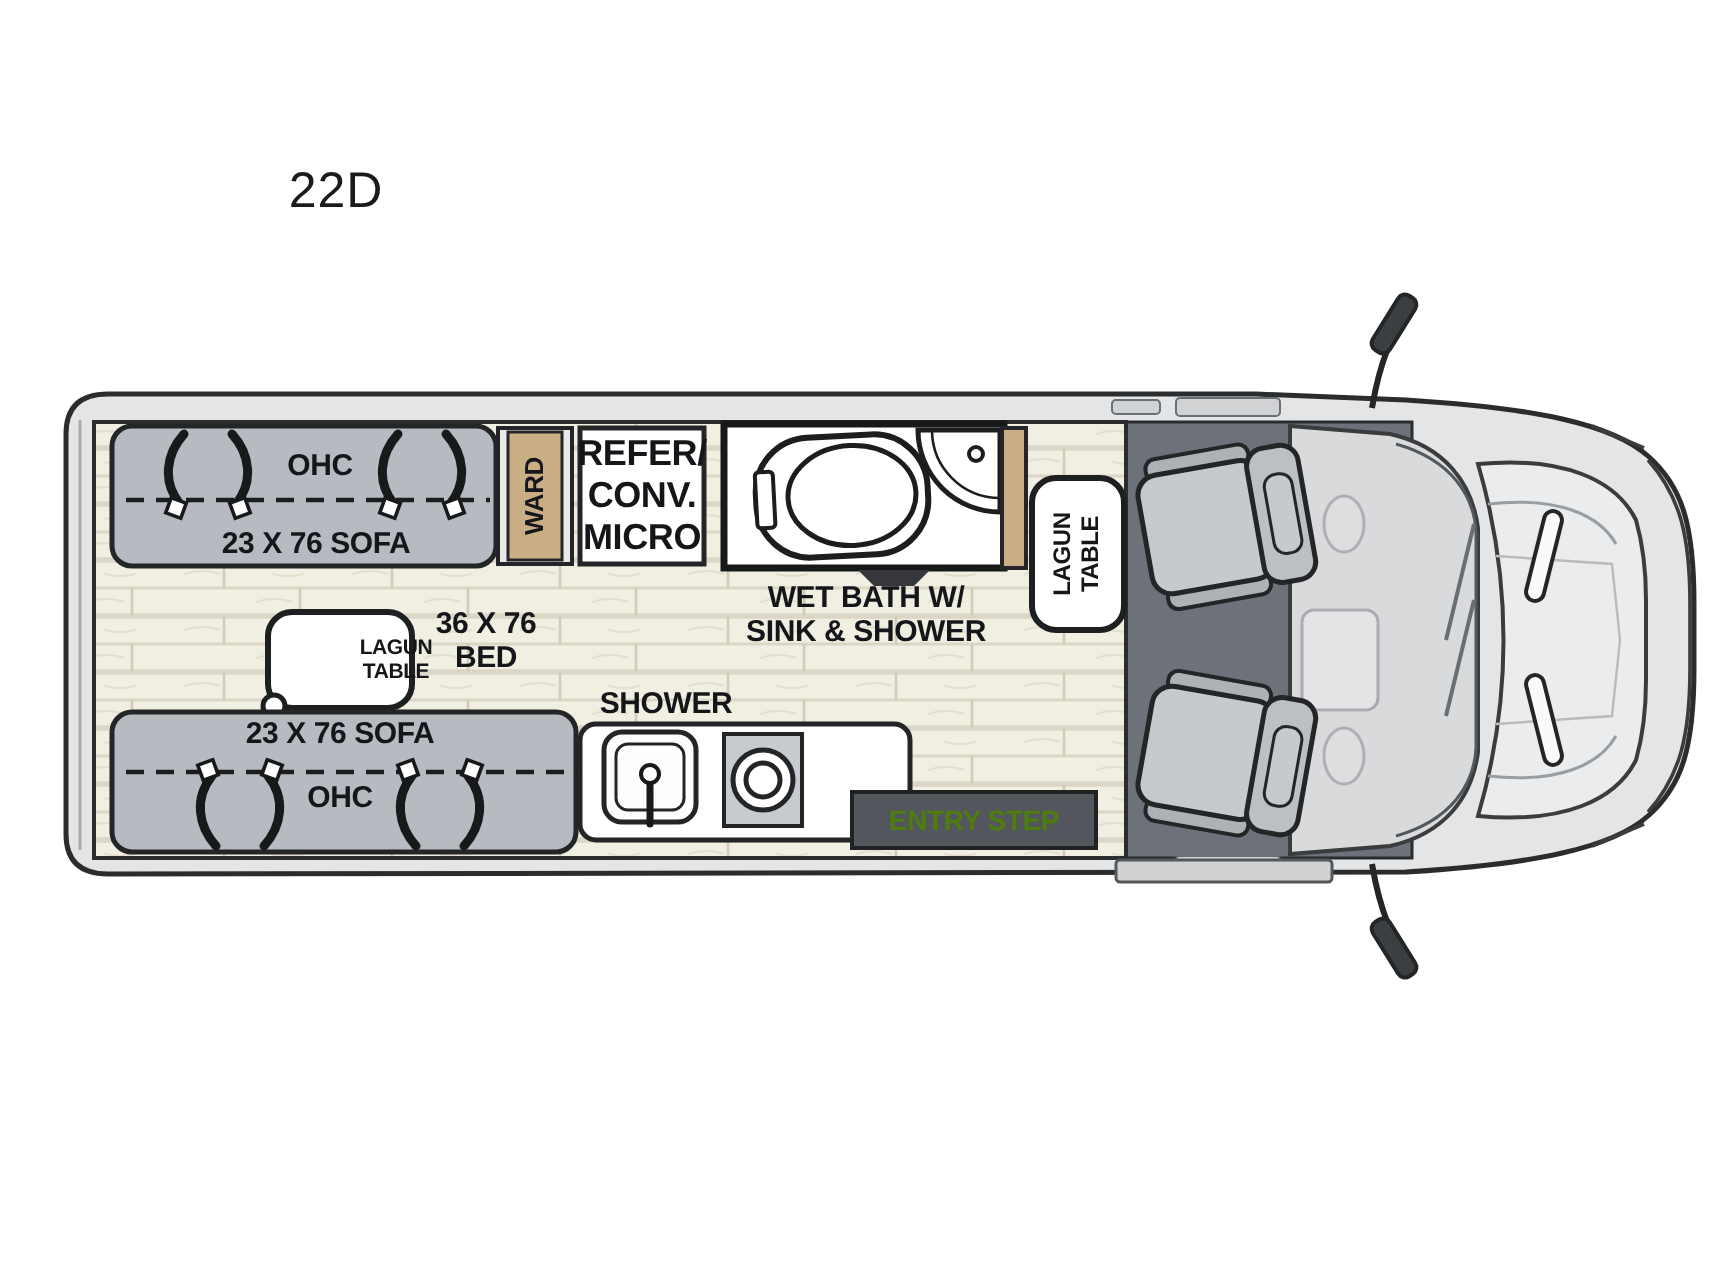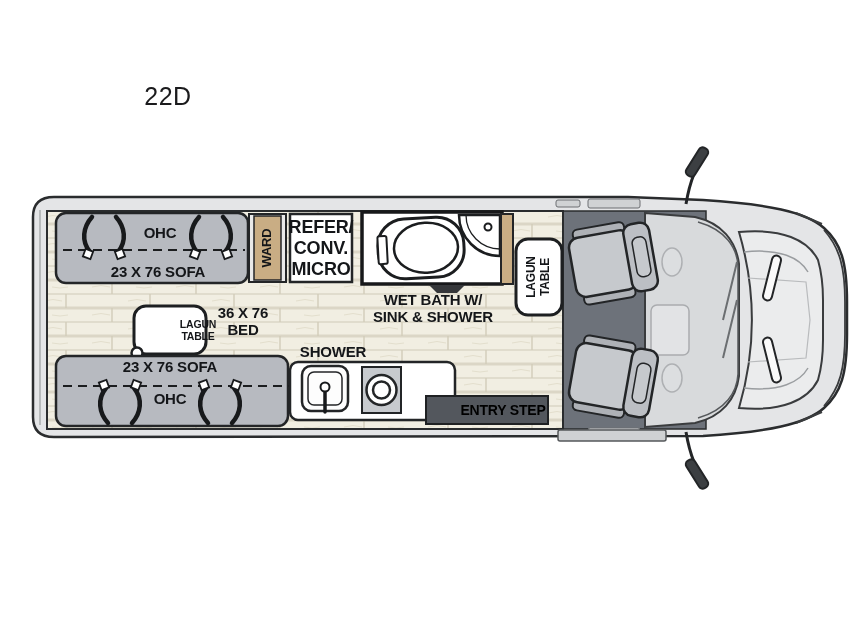--- a/index.html
+++ b/index.html
@@ -4,21 +4,21 @@
 <style>
   html,body{margin:0;padding:0;background:#ffffff;}
   .stage{position:relative;width:856px;height:572px;background:#ffffff;overflow:hidden;
          font-family:"Liberation Sans",sans-serif;}
   .stage svg{position:absolute;left:0;top:0;}
   .title{position:absolute;transform:translate(-50%,-50%);font-size:25px;font-weight:500;
          color:#1b1b1d;letter-spacing:.5px;}
   .lbl{position:absolute;transform:translate(-50%,-50%);font-weight:bold;color:#141619;
        white-space:pre-line;text-align:center;letter-spacing:-0.2px;line-height:1.16;}
   .lbl.rot{transform:translate(-50%,-50%) rotate(-90deg);}
-  .lbl.white{color:#000000;margin-left:16px;}
+  .lbl.white{color:#4d7c0f;}
 </style>
 </head>
 <body>
 
 <div class="stage">
 
   <svg width="856" height="642" viewBox="0 0 856 642">
     <defs>
       <pattern id="wood" width="84" height="28" patternUnits="userSpaceOnUse">
         <rect width="84" height="28" fill="#f1eee2"></rect>

